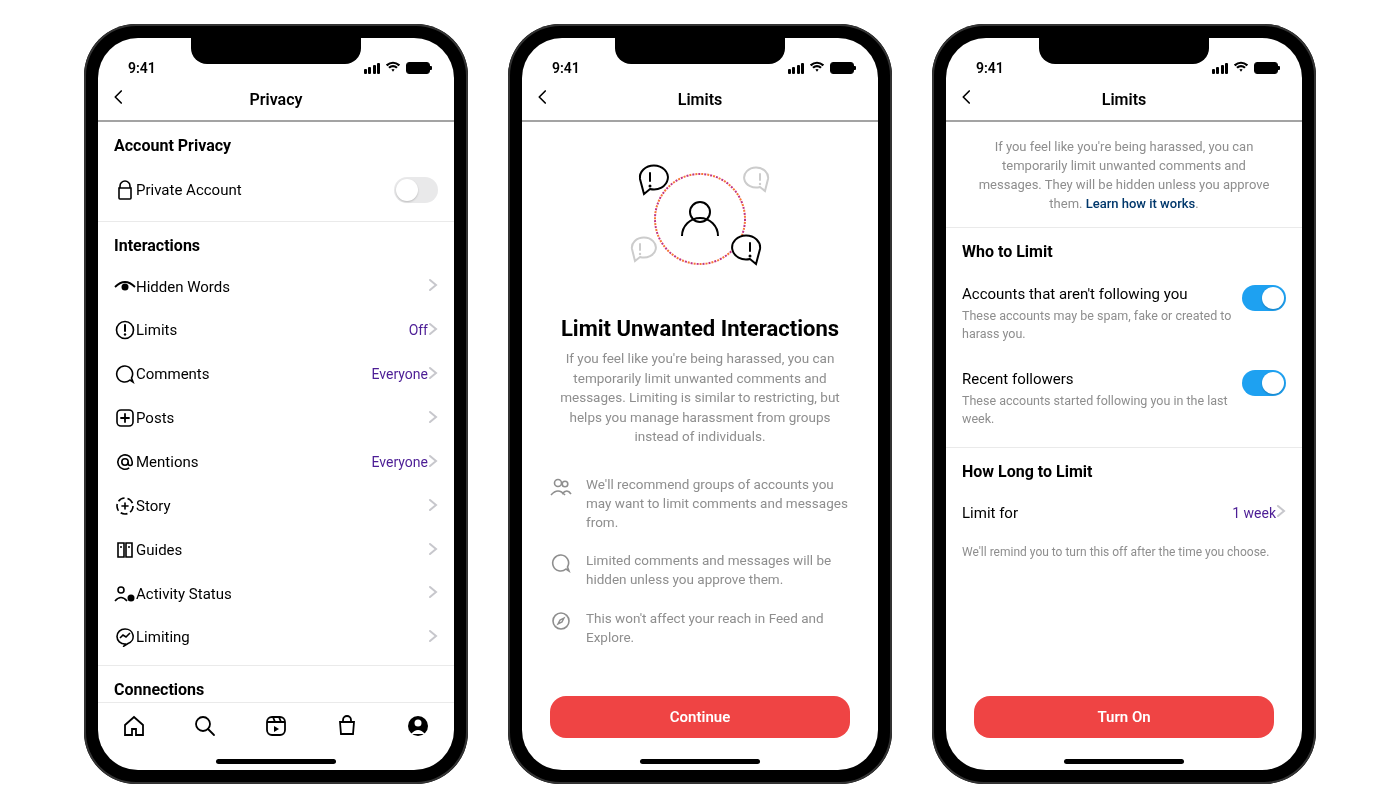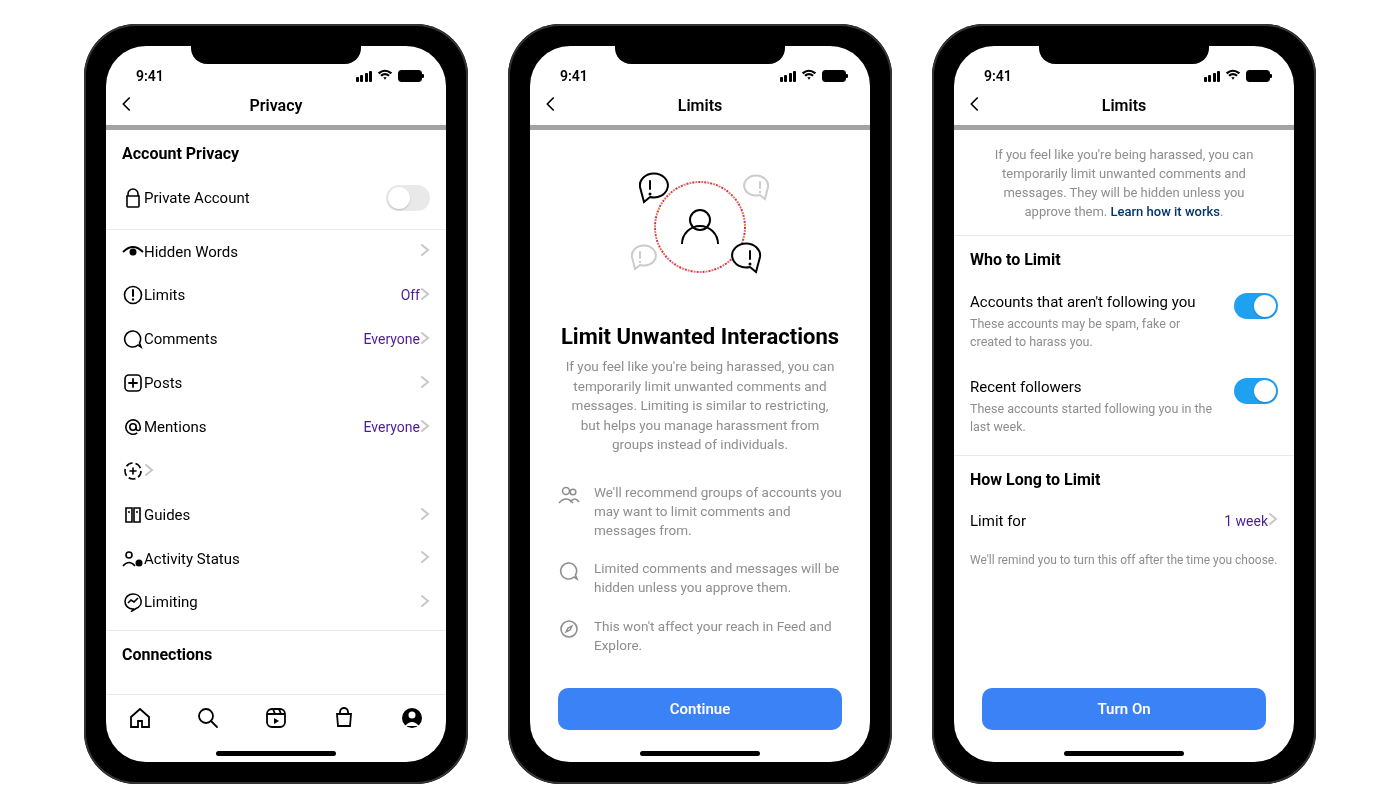--- a/index.html
+++ b/index.html
@@ -12,21 +12,21 @@
     justify-content: center;
     align-items: flex-start;
     gap: 40px;
     padding: 24px 40px;
   }
   .phone {
     width: 384px;
     height: 760px;
     background: #000;
     border-radius: 52px;
-    padding: 22px;
+    padding: 14px;
     position: relative;
     box-shadow: inset 0 0 0 2px #333;
   }
   .notch {
     position: absolute;
     top: 14px;
     left: 50%;
     transform: translateX(-50%);
     width: 170px;
     height: 26px;
@@ -66,21 +66,21 @@
     width: 24px; height: 12px; border: 1.5px solid #000; border-radius: 3px; position: relative;
   }
   .battery::after { content:''; position:absolute; right:-3px; top:3px; width:2px; height:4px; background:#000; border-radius:0 1px 1px 0;}
   .battery div { background:#000; height:100%; width:100%; border-radius:1px;}
   .nav-header {
     height: 44px;
     display: flex;
     align-items: center;
     justify-content: center;
     position: relative;
-    border-bottom: 5px solid #a3a3a3;
+    border-bottom: 2px solid #a3a3a3;
   }
   .back-btn { position:absolute; left:12px; top:50%; transform:translateY(-50%); }
   .nav-title { font-size: 16px; font-weight: 600; }
   .content { flex: 1; overflow: hidden; }
   .section-title {
     font-size: 16px; font-weight: 700; padding: 14px 16px 10px;
   }
   .row {
     display: flex; align-items: center; padding: 12px 16px;
   }
@@ -103,21 +103,21 @@
   .home-indicator { height: 18px; display:flex; align-items:center; justify-content:center;}
   .home-indicator div { width:120px; height:5px; background:#000; border-radius:3px;}
 
   
   .illus { display:flex; justify-content:center; padding: 22px 0 12px;}
   .big-title { font-size: 22px; font-weight: 700; text-align:center; padding: 10px 24px 8px;}
   .desc { font-size: 13.5px; color: #8e8e8e; text-align:center; line-height:1.45; padding: 0 32px 18px;}
   .bullet-row { display:flex; gap:14px; padding: 10px 28px; color:#8e8e8e; font-size:13.5px; line-height:1.4;}
   .bullet-row .icon { width:22px; flex-shrink:0; display:flex; justify-content:center; padding-top:2px;}
   .primary-btn {
-    margin: 14px 28px; background:#3b82f6; color:#fff; border-radius:10px;
+    margin: 14px 28px; background:#ef4444; color:#fff; border-radius:16px;
     text-align:center; font-weight:600; font-size:15px; padding:12px 0;
   }
   .bottom-area { margin-top:auto; }
 
   
   .intro-text { font-size:13px; color:#8e8e8e; text-align:center; line-height:1.45; padding:16px 28px 14px;}
   .intro-text a { color:#00376b; text-decoration:none; font-weight:500;}
   .option-block { padding: 14px 16px 14px; display:flex; gap:10px; align-items:flex-start;}
   .option-block .txt { flex:1;}
   .option-title { font-size:15px; font-weight:400; margin-bottom:4px;}
@@ -163,20 +163,21 @@
       <div class="row">
         <div class="icon">
           <svg width="18" height="20" viewBox="0 0 18 20">
               <path d="M4 8 V6 a5 5 0 0 1 10 0 V8 M3 8 h12 v10 a1 1 0 0 1 -1 1 H4 a1 1 0 0 1 -1 -1 Z" stroke="#000" stroke-width="1.6" fill="none"></path>
             </svg>
         </div>
         <div class="label">Private Account</div>
         <div class="toggle-off"></div>
       </div>
       <div class="hr"></div>
+      <div class="section-title">Interactions</div>
 
       <div class="row">
         <div class="icon">
             <svg width="22" height="16" viewBox="0 0 22 16">
               <path d="M1 8 Q11 -2 21 8" stroke="#000" stroke-width="1.8" fill="none"></path>
               <circle cx="11" cy="8" r="3.5" fill="#000"></circle>
             </svg>
           </div>
         <div class="label">Hidden Words</div>
         <div class="chev"><svg width="10" height="14" viewBox="0 0 10 14">
@@ -241,20 +242,21 @@
       </div>
 
       <div class="row">
         <div class="icon">
             <svg width="20" height="20" viewBox="0 0 20 20">
               <circle cx="10" cy="10" r="8" stroke="#000" stroke-width="1.6" fill="none" stroke-dasharray="7 3"></circle>
               <line x1="10" y1="7" x2="10" y2="13" stroke="#000" stroke-width="1.6" stroke-linecap="round"></line>
               <line x1="7" y1="10" x2="13" y2="10" stroke="#000" stroke-width="1.6" stroke-linecap="round"></line>
             </svg>
           </div>
+        <div class="label">Story</div>
         <div class="chev"><svg width="10" height="14" viewBox="0 0 10 14">
               <path d="M2 2 L8 7 L2 12" stroke="#c7c7cc" stroke-width="2" fill="none" stroke-linecap="round"></path>
             </svg></div>
       </div>
 
       <div class="row">
         <div class="icon">
             <svg width="20" height="20" viewBox="0 0 20 20">
               <path d="M3 3 h6 v14 h-6 Z M11 3 h6 v14 h-6 Z" stroke="#000" stroke-width="1.6" fill="none"></path>
               <line x1="5" y1="7" x2="7" y2="7" stroke="#000" stroke-width="1.4"></line>

